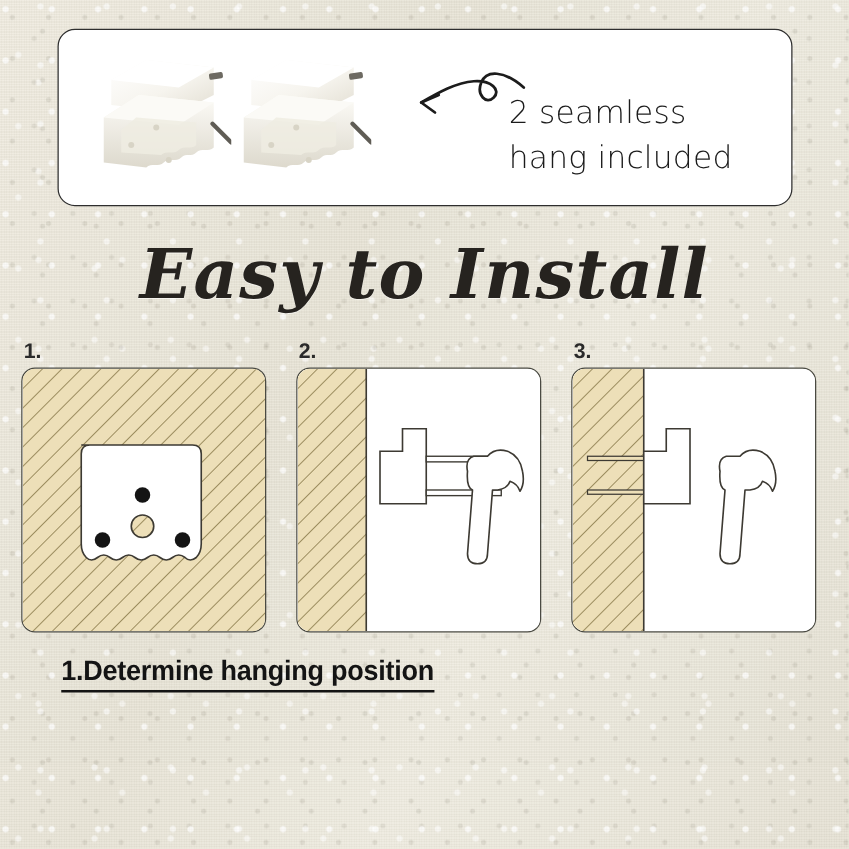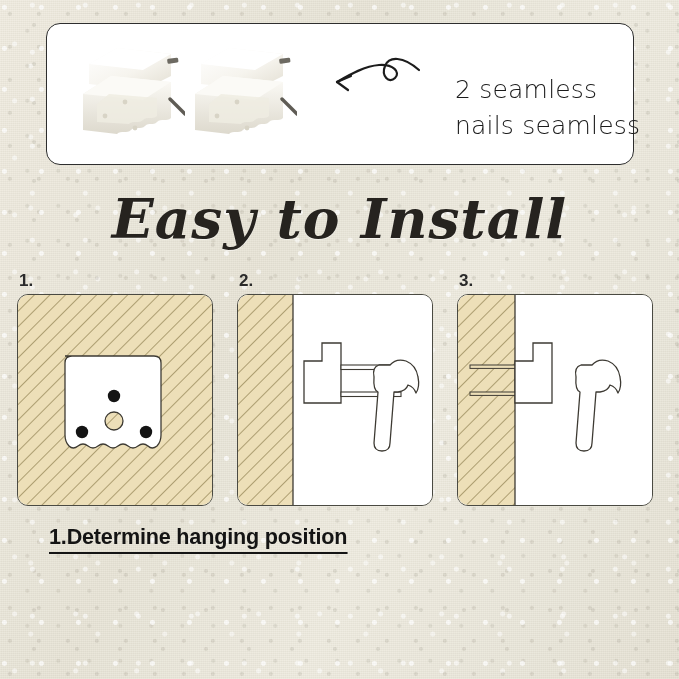--- a/index.html
+++ b/index.html
@@ -65,21 +65,20 @@
     left: 360px;
     top: 48px;
     width: 215px;
     color: #1b1b1b;
     font-family: "DejaVu Sans", sans-serif;
     font-size: 25px;
     font-weight: 300;
     line-height: 1.42;
     letter-spacing: 0.2px;
     text-align: left;
-    margin-left: 48px;
   }
   #card-text span { display: block; }
 
   #arrow-wrap {
     position: absolute;
     left: 268px;
     top: 22px;
     width: 110px;
     height: 62px;
   }
@@ -212,21 +211,21 @@
     <div id="arrow-wrap">
       <svg width="110" height="62" viewBox="0 0 110 62" aria-hidden="true">
         <path d="M104 24 C88 10 74 10 70 20 C66 30 74 38 80 32 C86 26 78 18 64 19
                  C50 20 36 28 22 36" fill="none" stroke="#1c1c1c" stroke-width="2.2" stroke-linecap="round"></path>
         <path d="M22 36 L36 30 M22 36 L33 44" fill="none" stroke="#1c1c1c" stroke-width="2.2" stroke-linecap="round"></path>
       </svg>
     </div>
 
     <div id="card-text">
       <span>2 seamless</span>
-      <span>nails seamless</span>
+      <span>hang included</span>
     </div>
   </div>
 
   <div id="title">Easy to Install</div>
 
   <div class="step" id="step-1">
     <div class="step-num">1.</div>
     <div class="panel">
       <svg width="194" height="210" viewBox="0 0 194 210" aria-hidden="true">
         <defs>

